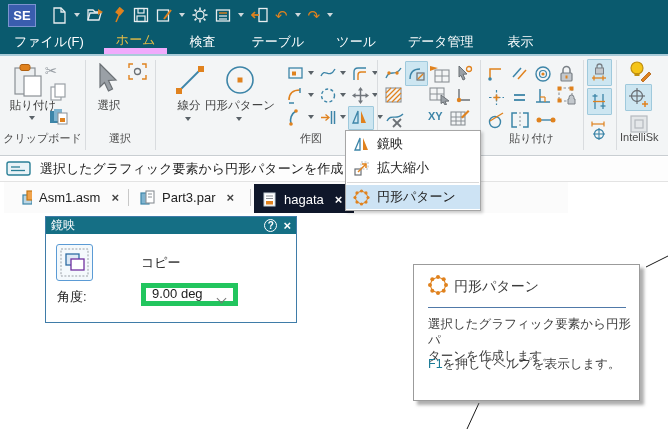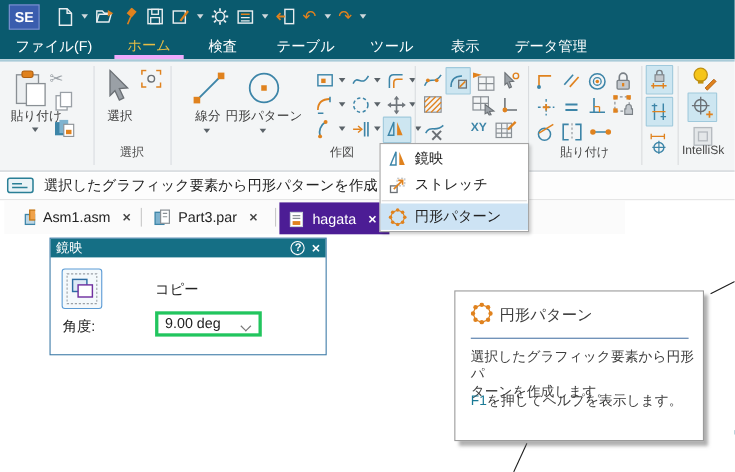--- a/index.html
+++ b/index.html
@@ -11,54 +11,54 @@
   .titlebar { left:0; top:0; width:668px; height:30px; background:#0a5a6e; display:flex; align-items:center; }
   .selogo { position:absolute; left:8px; top:4px; width:28px; height:23px; background:#3a5dae; border:1px solid #7b93cf; color:#fff; font-size:13px; font-weight:bold; display:flex; align-items:center; justify-content:center; }
   .qat { position:absolute; left:52px; top:3px; display:flex; align-items:center; gap:7px; height:24px; }
   .qat .glyph { color:#e0821e; font-size:15px; line-height:1; }
   .caret-w { width:0; height:0; border-left:3.5px solid transparent; border-right:3.5px solid transparent; border-top:4px solid #cfd8dc; }
   .caret-d { width:0; height:0; border-left:3.5px solid transparent; border-right:3.5px solid transparent; border-top:4px solid #5a6268; }
 
   
   .menubar { left:0; top:30px; width:668px; height:24px; background:#0a5a6e; display:flex; align-items:center; color:#fff; font-size:13px; }
   .menuitem { padding:4px 12px 5px 12px; height:24px; display:flex; align-items:center; }
-  .menuitem.active { color:#e7bd45; border-bottom:4px solid #f0abfc; padding-bottom:3px; }
+  .menuitem.active { color:#e7bd45; border-bottom:6px solid #f0abfc; padding-bottom:3px; }
 
   
   .ribbon { left:0; top:54px; width:668px; height:102px; background:#f3f5f6; border-top:2px solid #a9cbd8; border-bottom:1px solid #c9ced2; }
   .vsep { width:1px; background:#d9dcdf; }
   .rlabel { font-size:11px; color:#4a4a4a; text-align:center; white-space:nowrap; overflow:hidden; }
   .btnlabel { font-size:11.5px; color:#3c3c3c; text-align:center; white-space:nowrap; }
   .hilite { background:#cde6f1; border:1px solid #9fc9dc; border-radius:1px; }
   .icbox { display:flex; align-items:center; justify-content:center; }
 
   
   .promptbar { left:0; top:157px; width:668px; height:25px; background:#fdfdfd; border-bottom:1px solid #e3e3e3; display:flex; align-items:center; }
   .prompttext { font-size:13px; color:#222; margin-left:8px; }
 
   
   .tabbar { left:4px; top:182px; width:564px; height:31px; background:#fbfbfb; }
   .doc-tab { position:absolute; top:2px; height:27px; display:flex; align-items:center; gap:7px; font-size:13px; color:#222; padding:0 8px; }
   .doc-tab .x { color:#444; font-size:13px; font-weight:bold; margin-left:4px; }
-  .doc-tab.active { background:#4c1d95; color:#fff; top:2px; height:31px; }
+  .doc-tab.active { background:#0f172a; color:#fff; top:2px; height:31px; }
   .doc-tab.active .x { color:#fff; }
   .tabsep { position:absolute; top:7px; width:1px; height:17px; background:#c8c8c8; }
   .tealstrip { position:absolute; left:127px; top:209px; width:541px; height:4px; background:#156f85; }
 
   
   .canvas { left:0; top:213px; width:668px; height:216px; background:#fff; }
 
   
   .dialog { left:45px; top:216px; width:252px; height:107px; background:#fff; border:1px solid #3f7ca8; z-index:5; }
   .dialog-title { height:17px; background:#156f85; color:#fff; font-size:12px; display:flex; align-items:center; padding:0 5px; }
   .dialog-title .spacer { flex:1; }
   .dlg-help { width:13px; height:13px; border:1px solid #fff; border-radius:50%; font-size:10px; font-weight:bold; display:flex; align-items:center; justify-content:center; margin-right:6px; }
   .dlg-close { font-size:13px; font-weight:bold; }
   .copy-btn { position:absolute; left:10px; top:27px; width:37px; height:37px; background:#f4f9fc; border:1px solid #5b9bd5; border-radius:3px; display:flex; align-items:center; justify-content:center; }
-  .combobox { position:absolute; left:95px; top:66px; width:97px; height:23px; background:#fff; border:3px solid #22c55e; display:flex; align-items:flex-start; font-size:13px; color:#222; padding-left:6px; }
+  .combobox { position:absolute; left:95px; top:66px; width:97px; height:23px; background:#fff; border:5px solid #22c55e; display:flex; align-items:flex-end; font-size:13px; color:#222; padding-left:6px; }
   .combobox .chev { position:absolute; right:8px; top:7px; width:7px; height:7px; border-right:1.5px solid #777; border-bottom:1.5px solid #777; transform:rotate(45deg); }
 
   
   .ddmenu { left:345px; top:130px; width:136px; background:#fff; border:1px solid #a6a6a6; z-index:10; box-shadow:2px 2px 3px rgba(0,0,0,.2); padding:1px 0; }
   .mitem { height:24px; display:flex; align-items:center; font-size:13px; color:#222; }
   .mitem .mic { width:20px; height:20px; margin:0 6px 0 5px; display:flex; align-items:center; justify-content:center; }
   .mitem.hl { background:#cde3f4; }
   .msep { height:1px; background:#d9d9d9; margin:2px 1px; }
 
   
@@ -134,22 +134,22 @@
       <div class="caret-w"></div>
     </div>
   </div>
 
   <div class="abs menubar">
     <div class="menuitem" style="margin-left:2px">ファイル(F)</div>
     <div class="menuitem active" style="margin-left:8px">ホーム</div>
     <div class="menuitem" style="margin-left:10px">検査</div>
     <div class="menuitem" style="margin-left:12px">テーブル</div>
     <div class="menuitem" style="margin-left:8px">ツール</div>
+    <div class="menuitem" style="margin-left:8px">データ管理</div>
     <div class="menuitem" style="margin-left:10px">表示</div>
-    <div class="menuitem" style="margin-left:8px">データ管理</div>
   </div>
 
   <div class="abs ribbon">
 
     <svg class="abs" style="left:12px;top:7px" width="32" height="34">
         <rect x="3" y="5" width="20" height="26" fill="#eceff1" stroke="#8a9095" stroke-width="1.2"></rect>
         <rect x="8" y="1.5" width="10" height="6" rx="2" fill="#e0821e" stroke="#b06010"></rect>
         <rect x="12" y="13" width="17" height="20" fill="#fff" stroke="#8a9095" stroke-width="1.2"></rect>
       </svg>
     <div class="abs btnlabel" style="left:2px;top:42px;width:62px">貼り付け</div>
@@ -158,20 +158,21 @@
     <svg class="abs" style="left:50px;top:27px" width="17" height="18">
         <rect x="1" y="4" width="10" height="13" fill="#fff" stroke="#9aa0a6" stroke-width="1.2"></rect>
         <rect x="5" y="1" width="10" height="13" fill="#fff" stroke="#9aa0a6" stroke-width="1.2"></rect>
       </svg>
     <svg class="abs" style="left:49px;top:50px" width="20" height="20">
         <rect x="1" y="5" width="8" height="12" fill="#3d85a8"></rect>
         <rect x="5" y="3" width="8" height="12" fill="#7fb3cf"></rect>
         <rect x="9" y="7" width="9" height="11" fill="#fff" stroke="#8a9095"></rect>
         <rect x="11" y="12" width="5" height="4" fill="#e0821e"></rect>
       </svg>
+    <div class="abs rlabel" style="left:0px;top:75px;width:85px">クリップボード</div>
     <div class="abs vsep" style="left:85px;top:4px;height:90px"></div>
 
     <svg class="abs" style="left:96px;top:7px" width="26" height="32">
         <path d="M4 1 L20 17 L12.5 17.5 L16.5 26 L12.5 28 L8.5 19.5 L4 24 Z" fill="#9aa0a6" stroke="#6b7075" stroke-width="1.2"></path>
       </svg>
     <svg class="abs" style="left:128px;top:7px" width="19" height="17">
         <path d="M1 5 V1 H5 M14 1 H18 V5 M18 12 V16 H14 M5 16 H1 V12" fill="none" stroke="#e0821e" stroke-width="1.4"></path>
         <circle cx="9.5" cy="8.5" r="3" fill="none" stroke="#6b7075" stroke-width="1.3"></circle>
       </svg>
     <div class="abs btnlabel" style="left:88px;top:42px;width:42px">選択</div>
@@ -533,21 +534,21 @@
     </div>
     <div class="mitem">
       <span class="mic">
           <svg width="17" height="17">
             <rect x="2" y="9" width="6" height="6" fill="none" stroke="#6b7075" stroke-width="1.2"></rect>
             <rect x="8" y="2" width="7" height="7" fill="none" stroke="#b5babf" stroke-width="1" stroke-dasharray="2 1.5"></rect>
             <line x1="5" y1="12" x2="13" y2="4" stroke="#e0821e" stroke-width="1.5"></line>
             <path d="M13 8 V4 H9" fill="none" stroke="#e0821e" stroke-width="1.5"></path>
           </svg>
         </span>
-      <span>ストレッチ</span>
+      <span>拡大縮小</span>
     </div>
     <div class="msep"></div>
     <div class="mitem hl">
       <span class="mic">
           <svg width="17" height="17">
             <polygon points="8.5,2 13,3.9 15,8.5 13,13.1 8.5,15 4,13.1 2,8.5 4,3.9" fill="none" stroke="#e0821e" stroke-width="1"></polygon>
             <g fill="#e0821e">
               <circle cx="8.5" cy="2" r="1.6"></circle>
               <circle cx="13" cy="3.9" r="1.6"></circle>
               <circle cx="15" cy="8.5" r="1.6"></circle>

